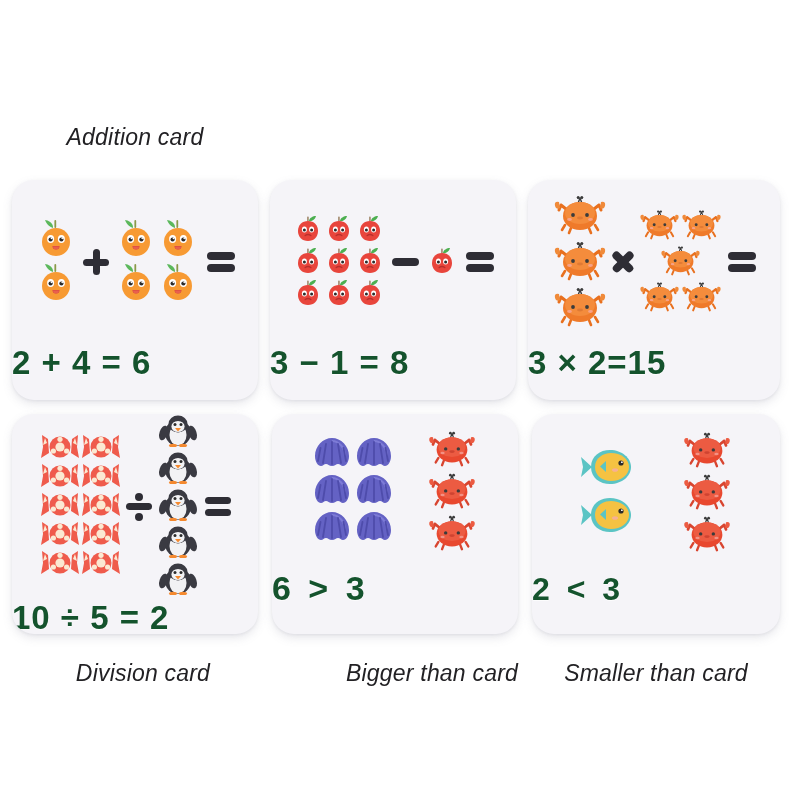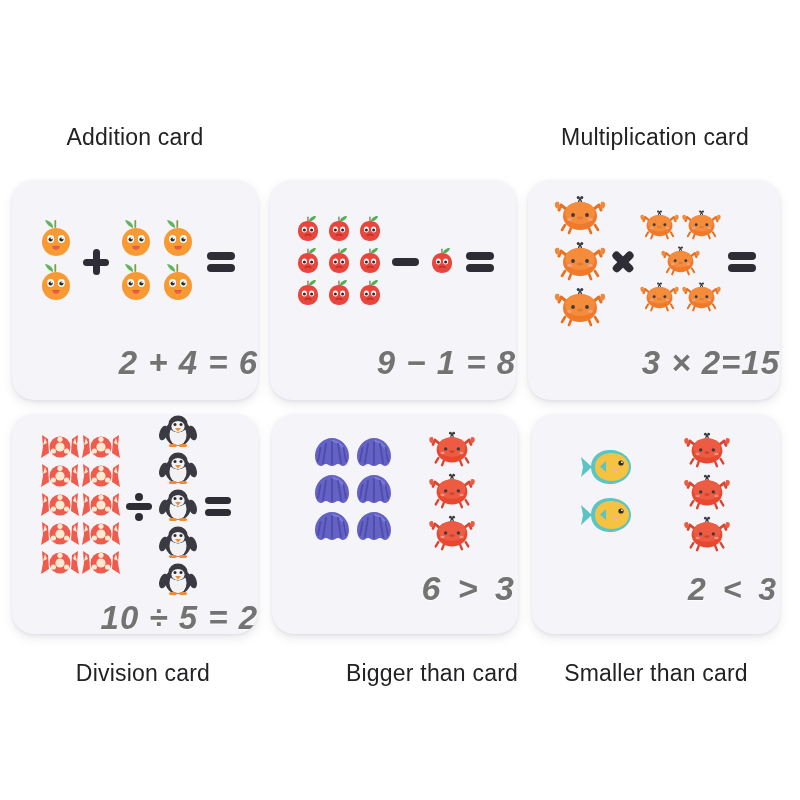--- a/index.html
+++ b/index.html
@@ -17,20 +17,21 @@
 
   
   .card-label {
     position: absolute;
     font-size: 23px;
     color: #222124;
     text-align: center;
     letter-spacing: 0.2px;
     white-space: nowrap;
     font-family: "Liberation Sans", sans-serif;
+    font-style: italic;
   }
 
   
   .card {
     position: absolute;
     background: #f5f4f8;
     border-radius: 22px;
     box-shadow: 0 4px 10px rgba(120,120,140,0.17),
                 0 1px 3px rgba(120,120,140,0.12);
     overflow: hidden;
@@ -44,27 +45,26 @@
   .art {
     flex: 1 1 auto;
     position: relative;
     display: flex;
     align-items: center;
     justify-content: center;
     padding: 0 10px;
   }
   .equation {
     flex: 0 0 auto;
-    text-align: right;
+    text-align: left;
     font-weight: bold;
-    color: #737373;
+    color: #14532d;
     font-family: "Liberation Sans", sans-serif;
     letter-spacing: 1px;
     text-shadow: 0 1px 1px rgba(255,255,255,0.8);
-    font-style: italic;
   }
 
   
   .op {
     position: relative;
     flex: 0 0 auto;
     display: inline-block;
   }
   .op .bar {
     position: absolute;
@@ -83,21 +83,20 @@
 
   
   .icon { display: block; }
 </style>
 </head>
 <body>
 
 <div id="stage">
 
   <div class="card-label" style="left:12px; top:124px; width:246px;">Addition card</div>
-  <div class="card-label" style="left:528px; top:124px; width:254px;">Multiplication card</div>
 
   <div class="card" style="left:12px; top:180px; width:246px; height:220px;">
     <div class="card-inner">
       <div class="art">
         <div class="row-flex" style="gap:6px;">
 
           <div class="grid" style="grid-template-columns:repeat(1,42px); grid-auto-rows:44px; gap:0px;">
             <span class="icon">
               <svg width="40" height="42" viewBox="0 0 40 42">
                 <path d="M17 10 C17 6 12 3 9 3 C11 8 14 10 17 11 Z" fill="#5cb85c"></path>
@@ -324,21 +323,21 @@
                 </svg></span>
           </div>
 
           <span class="op" style="width:28px;height:22px;margin-left:2px;">
             <i class="bar" style="left:0;top:1px;width:28px;height:7.5px;"></i>
             <i class="bar" style="left:0;top:13px;width:28px;height:7.5px;"></i>
           </span>
 
         </div>
       </div>
-      <div class="equation" style="font-size:33px; padding-bottom:18px;">9 − 1 = 8</div>
+      <div class="equation" style="font-size:33px; padding-bottom:18px;">3 − 1 = 8</div>
     </div>
   </div>
 
   <div class="card" style="left:528px; top:180px; width:252px; height:220px;">
     <div class="card-inner">
       <div class="art">
         <div class="row-flex" style="gap:4px;">
 
           <div class="col" style="gap:0px;">
             <span class="icon"><svg width="54" height="42" viewBox="0 0 54 42">

